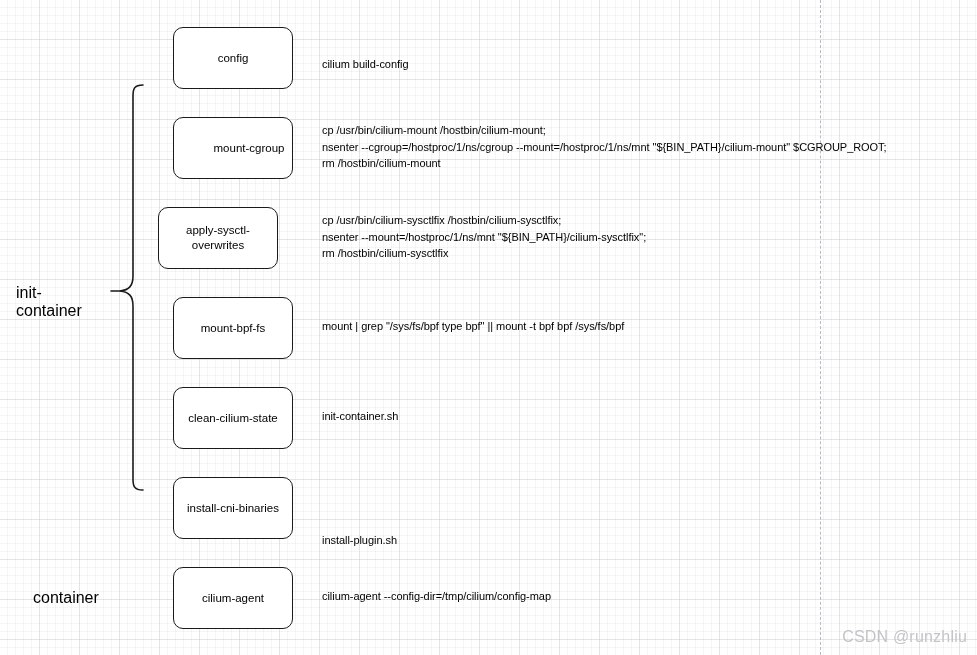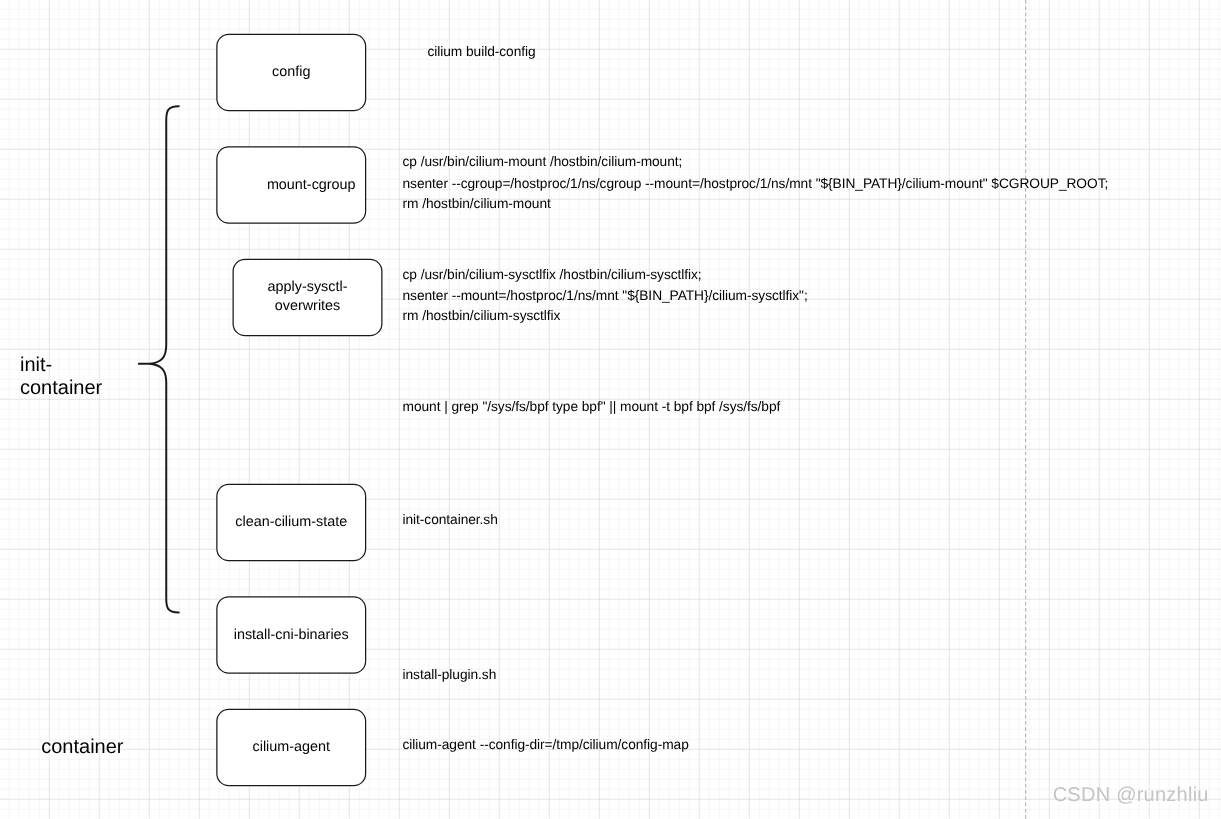--- a/index.html
+++ b/index.html
@@ -107,33 +107,34 @@
       <path d="M 33 7 C 24 7 23 11 23 18 L 23 198 C 23 208 19 212 10 213 C 19 214 23 218 23 228 L 23 401 C 23 408 24 412 33 412" fill="none" stroke="#1a1a1a" stroke-width="1.6" stroke-linecap="round"></path>
       <path d="M 1 213 L 10 213" fill="none" stroke="#1a1a1a" stroke-width="1.6" stroke-linecap="round"></path>
     </svg>
   </div>
 
   <div class="group-label" style="left:16px; top:284px; width:90px;">init-container</div>
 
   <div class="group-label" style="left:33px; top:589px; width:90px;">container</div>
 
   <div class="node" style="left:173px; top:27px;">config</div>
-  <div class="cmd" style="top:34px;margin-left:20px;">cilium build-config</div>
+  <div class="cmd" style="top:56px;">cilium build-config</div>
 
   <div class="node" style="left:173px; top:117px;padding-left:32px;">mount-cgroup</div>
   <div class="cmd" style="top:122px;">cp /usr/bin/cilium-mount /hostbin/cilium-mount;
 nsenter --cgroup=/hostproc/1/ns/cgroup --mount=/hostproc/1/ns/mnt "${BIN_PATH}/cilium-mount" $CGROUP_ROOT;
 rm /hostbin/cilium-mount</div>
 
-  <div class="node" style="left:186px; top:207px;text-align:center;">apply-sysctl-
+  <div class="node" style="left:158px; top:207px;text-align:center;">apply-sysctl-
 overwrites</div>
   <div class="cmd" style="top:212px;">cp /usr/bin/cilium-sysctlfix /hostbin/cilium-sysctlfix;
 nsenter --mount=/hostproc/1/ns/mnt "${BIN_PATH}/cilium-sysctlfix";
 rm /hostbin/cilium-sysctlfix</div>
 
+  <div class="node" style="left:173px; top:297px;">mount-bpf-fs</div>
   <div class="cmd" style="top:318px;">mount | grep "/sys/fs/bpf type bpf" || mount -t bpf bpf /sys/fs/bpf</div>
 
   <div class="node" style="left:173px; top:387px;">clean-cilium-state</div>
   <div class="cmd" style="top:408px;">init-container.sh</div>
 
   <div class="node" style="left:173px; top:477px;">install-cni-binaries</div>
   <div class="cmd" style="top:498px;margin-top:34px;">install-plugin.sh</div>
 
   <div class="node" style="left:173px; top:567px;">cilium-agent</div>
   <div class="cmd" style="top:588px;">cilium-agent --config-dir=/tmp/cilium/config-map</div>

